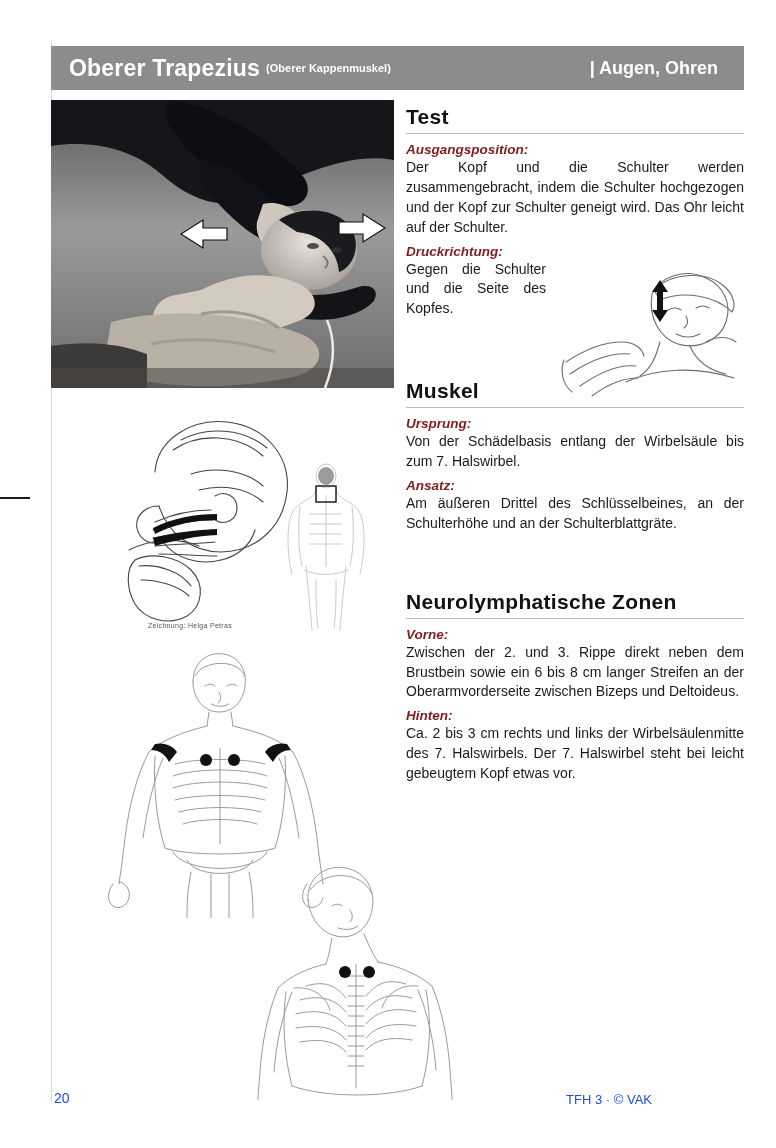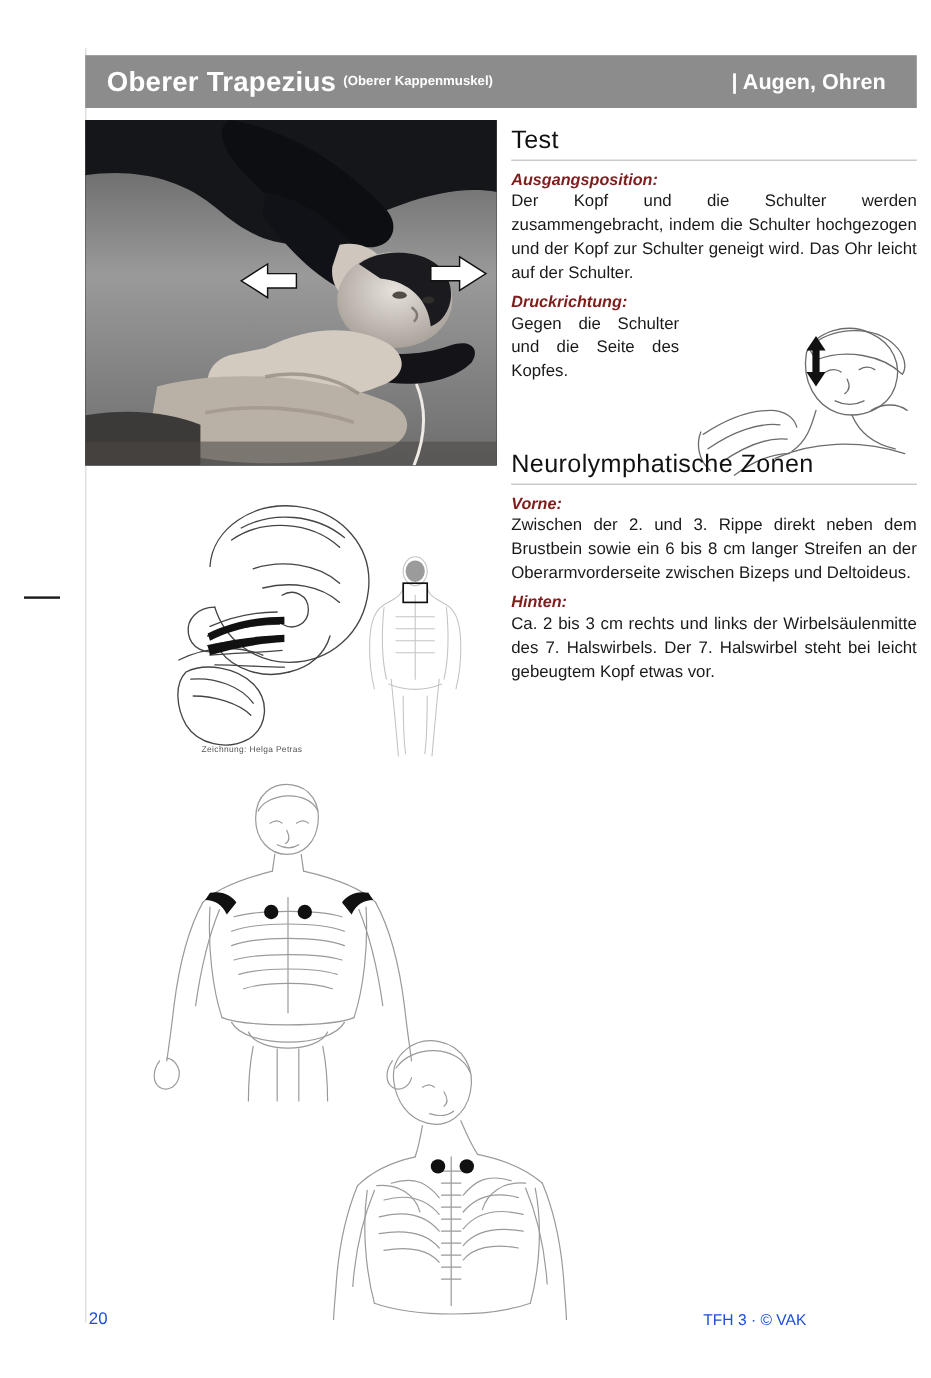--- a/index.html
+++ b/index.html
@@ -14,21 +14,20 @@
     color: #1a1a1a;
     position: relative;
     overflow: hidden;
   }
   .page {
     position: absolute;
     left: 0; top: 0;
     width: 684px;
     height: 1148px;
     background: #ffffff;
-    margin-left: 20px;
   }
 
   
   .left-rule {
     position: absolute;
     left: 51px;
     top: 40px;
     width: 1px;
     height: 1062px;
     background: #d8d8d8;
@@ -90,21 +89,21 @@
   
   .right-col {
     position: absolute;
     left: 406px;
     top: 105px;
     width: 338px;
   }
 
   .section-title {
     font-size: 21px;
-    font-weight: normal;
+    font-weight: bold;
     color: #111;
     margin: 0 0 4px 0;
     letter-spacing: 0.3px;
   }
   .rule {
     height: 1px;
     background: #bdbdbd;
     margin: 2px 0 8px 0;
   }
   .sub-label {
@@ -414,20 +413,28 @@
 
     <div>
       <div class="section-title">Test</div>
       <div class="rule"></div>
       <div class="sub-label">Ausgangsposition:</div>
       <p class="body-text">Der Kopf und die Schulter werden zusammengebracht, indem die Schulter hochgezogen und der Kopf zur Schulter geneigt wird. Das Ohr leicht auf der Schulter.</p>
       <div class="sub-label">Druckrichtung:</div>
       <p class="body-text narrow">Gegen die Schulter und die Seite des Kopfes.</p>
     </div>
 
+    <div class="block-muskel">
+      <div class="section-title">Muskel</div>
+      <div class="rule"></div>
+      <div class="sub-label">Ursprung:</div>
+      <p class="body-text">Von der Schädelbasis entlang der Wirbelsäule bis zum 7. Halswirbel.</p>
+      <div class="sub-label">Ansatz:</div>
+      <p class="body-text">Am äußeren Drittel des Schlüsselbeines, an der Schulterhöhe und an der Schulterblattgräte.</p>
+    </div>
 
     <div class="block-zonen">
       <div class="section-title">Neurolymphatische Zonen</div>
       <div class="rule"></div>
       <div class="sub-label">Vorne:</div>
       <p class="body-text">Zwischen der 2. und 3. Rippe direkt neben dem Brustbein sowie ein 6 bis 8 cm langer Streifen an der Oberarmvorderseite zwischen Bizeps und Deltoideus.</p>
       <div class="sub-label">Hinten:</div>
       <p class="body-text">Ca. 2 bis 3 cm rechts und links der Wirbelsäulenmitte des 7. Halswirbels. Der 7. Halswirbel steht bei leicht gebeugtem Kopf etwas vor.</p>
     </div>
 

